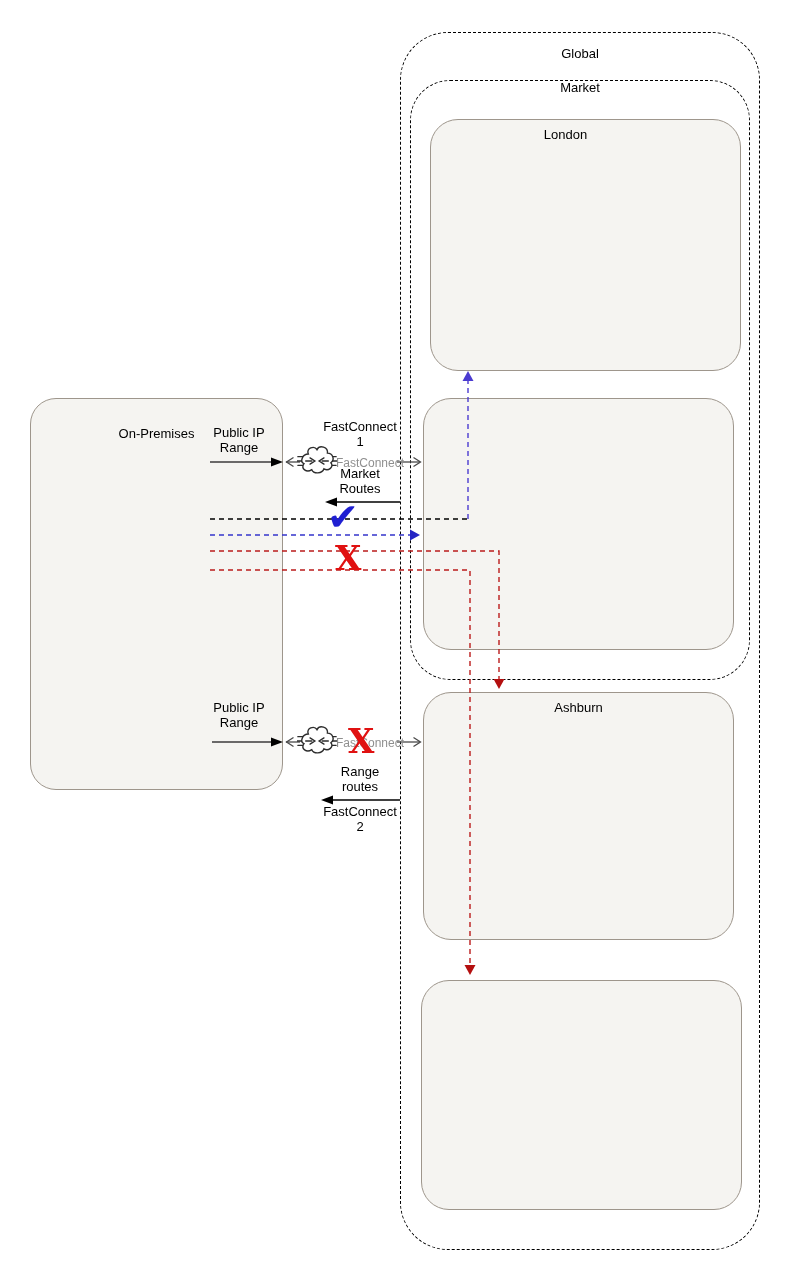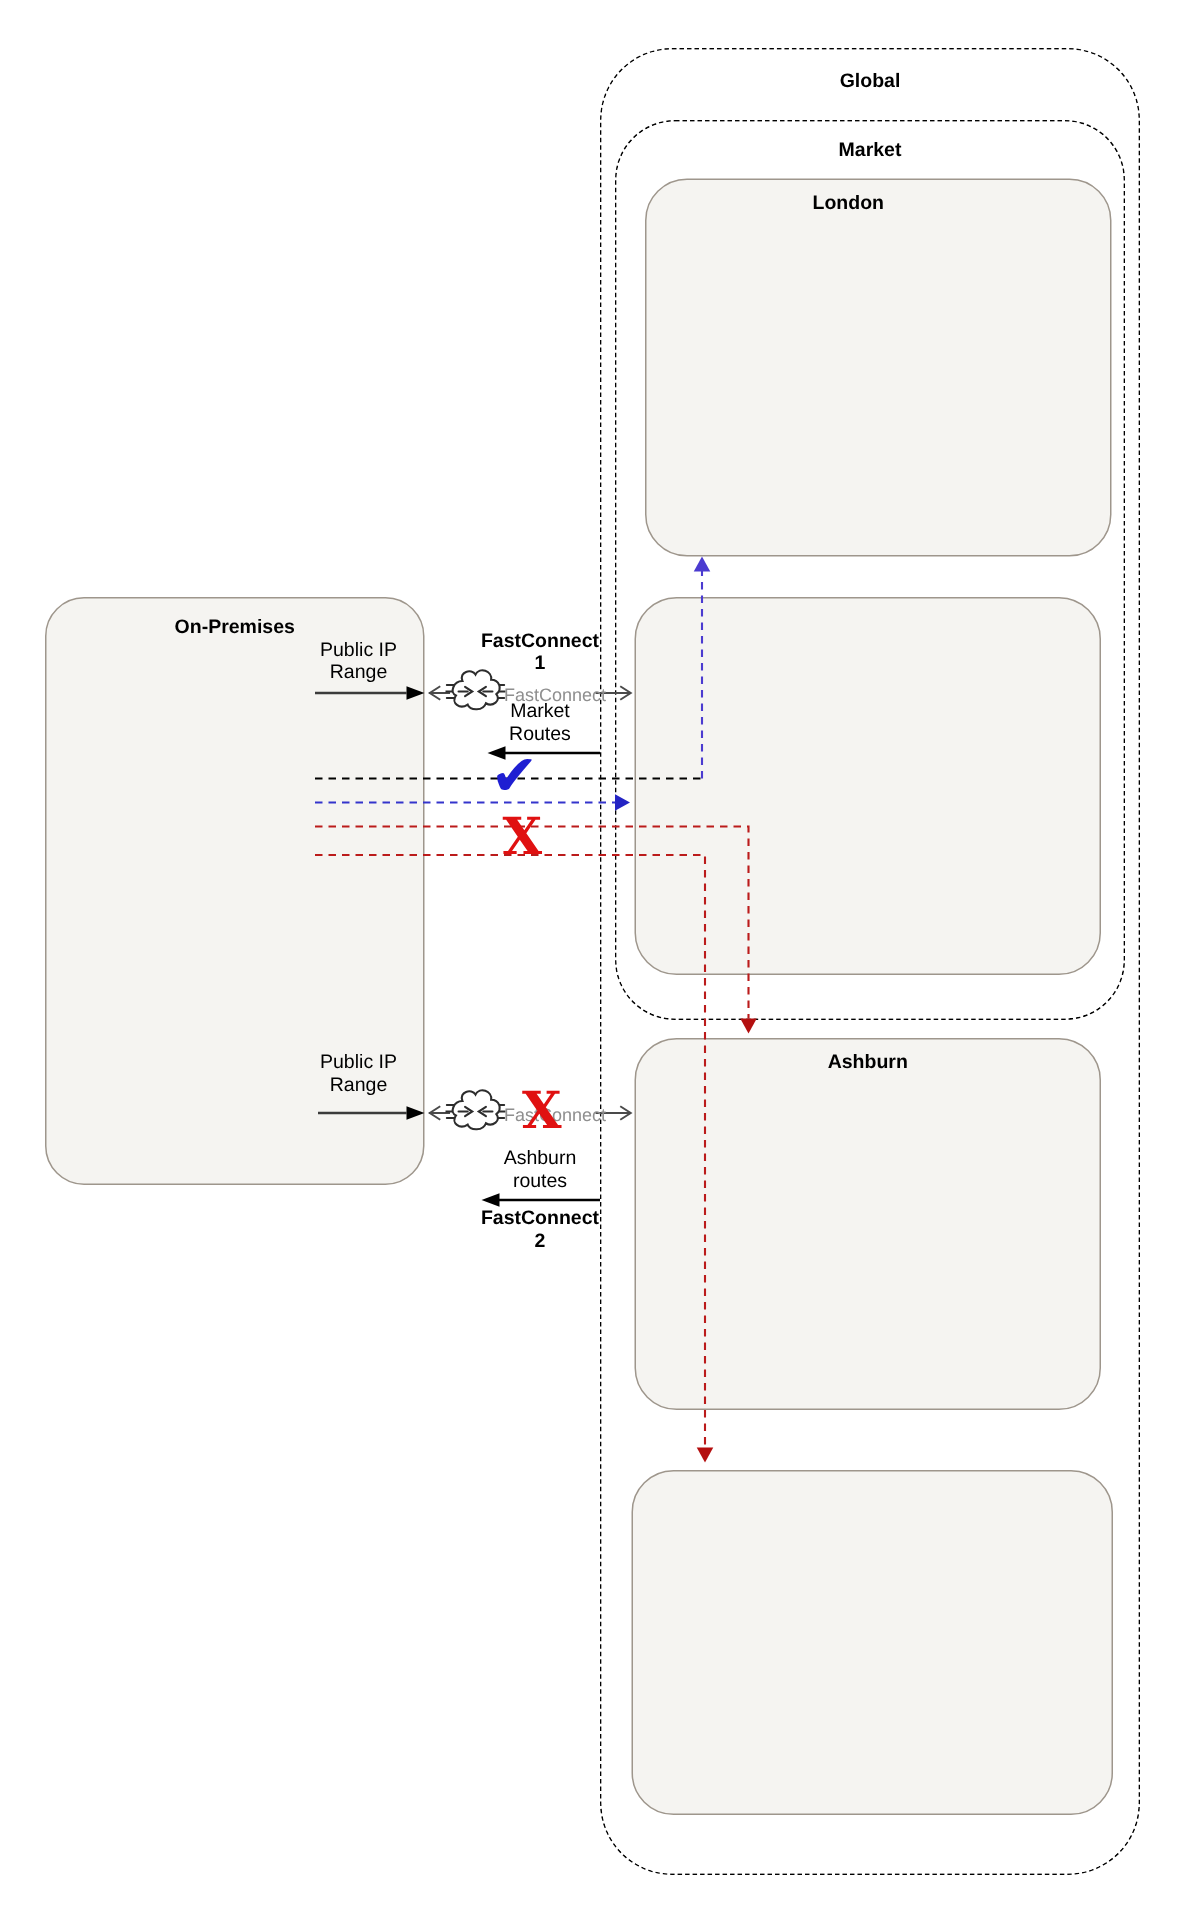--- a/index.html
+++ b/index.html
@@ -12,21 +12,21 @@
     box-sizing:border-box;
   }
   .dashed-container{
     position:absolute;border:1.4px dashed #000;background:transparent;
     box-sizing:border-box;
   }
   .lbl{
     position:absolute;text-align:center;font-size:13px;line-height:15px;
     white-space:nowrap;
   }
-  .lbl.bold{font-weight:bold;}
+  .lbl.bold{font-weight:normal;}
   .lbl.wrap{white-space:normal;}
   .lbl.gray{color:#8f8f8f;font-size:12px;}
   .mark{
     position:absolute;line-height:1;user-select:none;
   }
   .mark.check{
     color:#1f1fd2;font-size:38px;font-weight:bold;
     font-family:"DejaVu Sans", sans-serif;
   }
   .mark.cross{
@@ -110,32 +110,32 @@
       <path d="M413.5,737.5 L420.5,742 L413.5,746.5"></path>
     </g>
     <use href="#cloud-fc" x="297" y="724" width="40" height="34"></use>
     <g>
       <line x1="330" y1="800" x2="400" y2="800" stroke="#000" stroke-width="1.6"></line>
       <path d="M321,800 l12,-4.5 v9 Z" fill="#000"></path>
     </g>
   </svg>
 
   <div class="lbl bold" style="left:400px;top:46px;width:360px;">Global</div>
-  <div class="lbl bold" style="left:410px;top:92px;width:340px;">Market</div>
+  <div class="lbl bold" style="left:410px;top:80px;width:340px;">Market</div>
   <div class="lbl bold" style="left:410px;top:127px;width:311px;">London</div>
   <div class="lbl bold" style="left:423px;top:700px;width:311px;">Ashburn</div>
-  <div class="lbl bold" style="left:30px;top:410px;width:253px;">On-Premises</div>
+  <div class="lbl bold" style="left:30px;top:426px;width:253px;">On-Premises</div>
 
   <div class="lbl wrap" style="left:207px;top:425px;width:64px;">Public IP Range</div>
   <div class="lbl wrap bold" style="left:319px;top:419px;width:82px;">FastConnect 1</div>
   <div class="lbl gray" style="left:336px;top:456px;width:70px;text-align:left;">FastConnect</div>
   <div class="lbl wrap" style="left:330px;top:466px;width:60px;">Market Routes</div>
 
   <div class="lbl wrap" style="left:207px;top:700px;width:64px;">Public IP Range</div>
   <div class="lbl gray" style="left:336px;top:736px;width:70px;text-align:left;">FastConnect</div>
-  <div class="lbl wrap" style="left:334px;top:764px;width:52px;">Ashburn routes</div>
+  <div class="lbl wrap" style="left:334px;top:764px;width:52px;">Range routes</div>
   <div class="lbl wrap bold" style="left:319px;top:804px;width:82px;">FastConnect 2</div>
 
   <span class="mark check" style="left:327px;top:498px;">✔</span>
   <span class="mark cross" style="left:335px;top:541px;">X</span>
   <span class="mark cross" style="left:348px;top:724px;">X</span>
 
 </div>
 
 </body></html>

